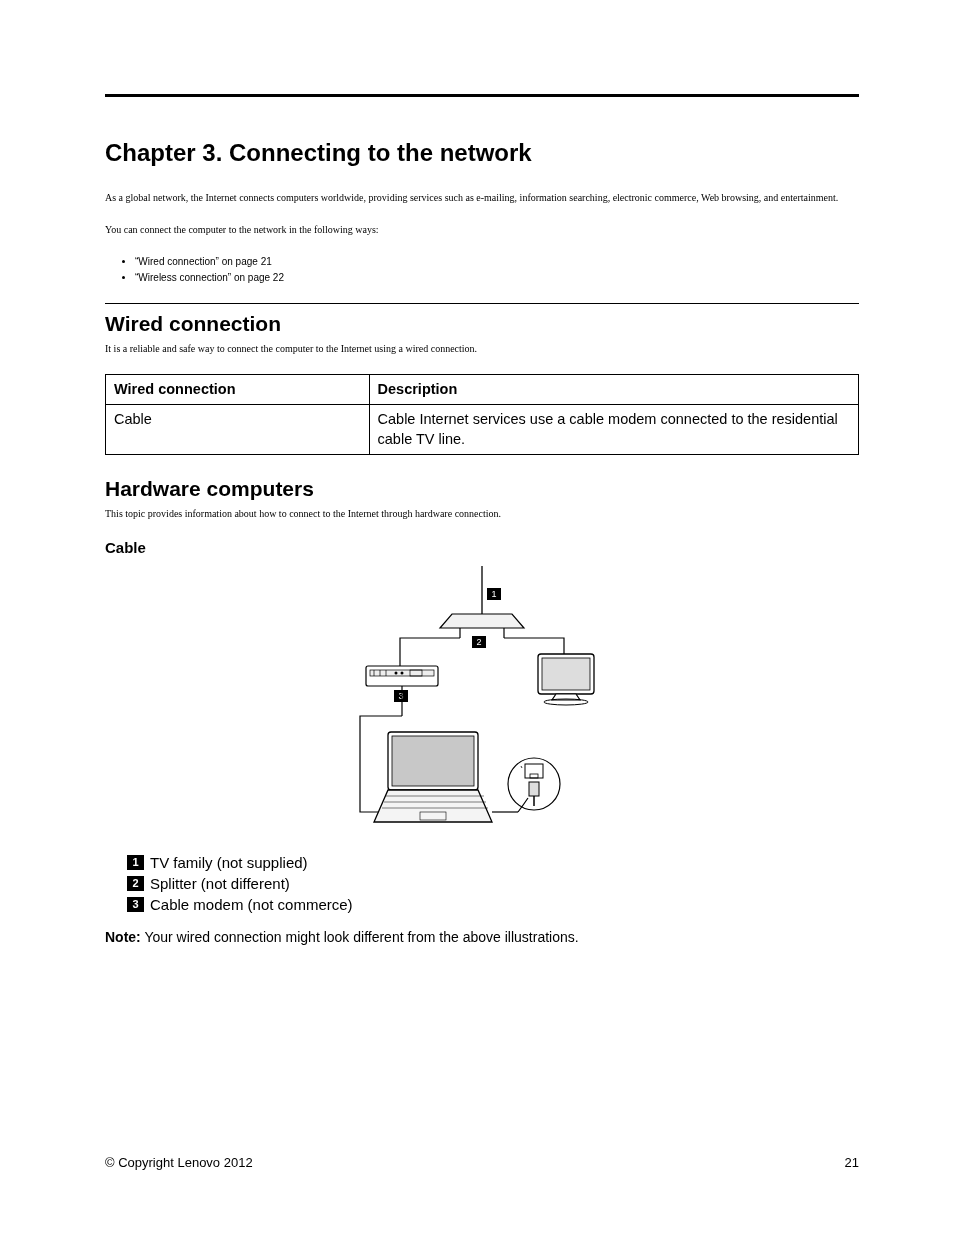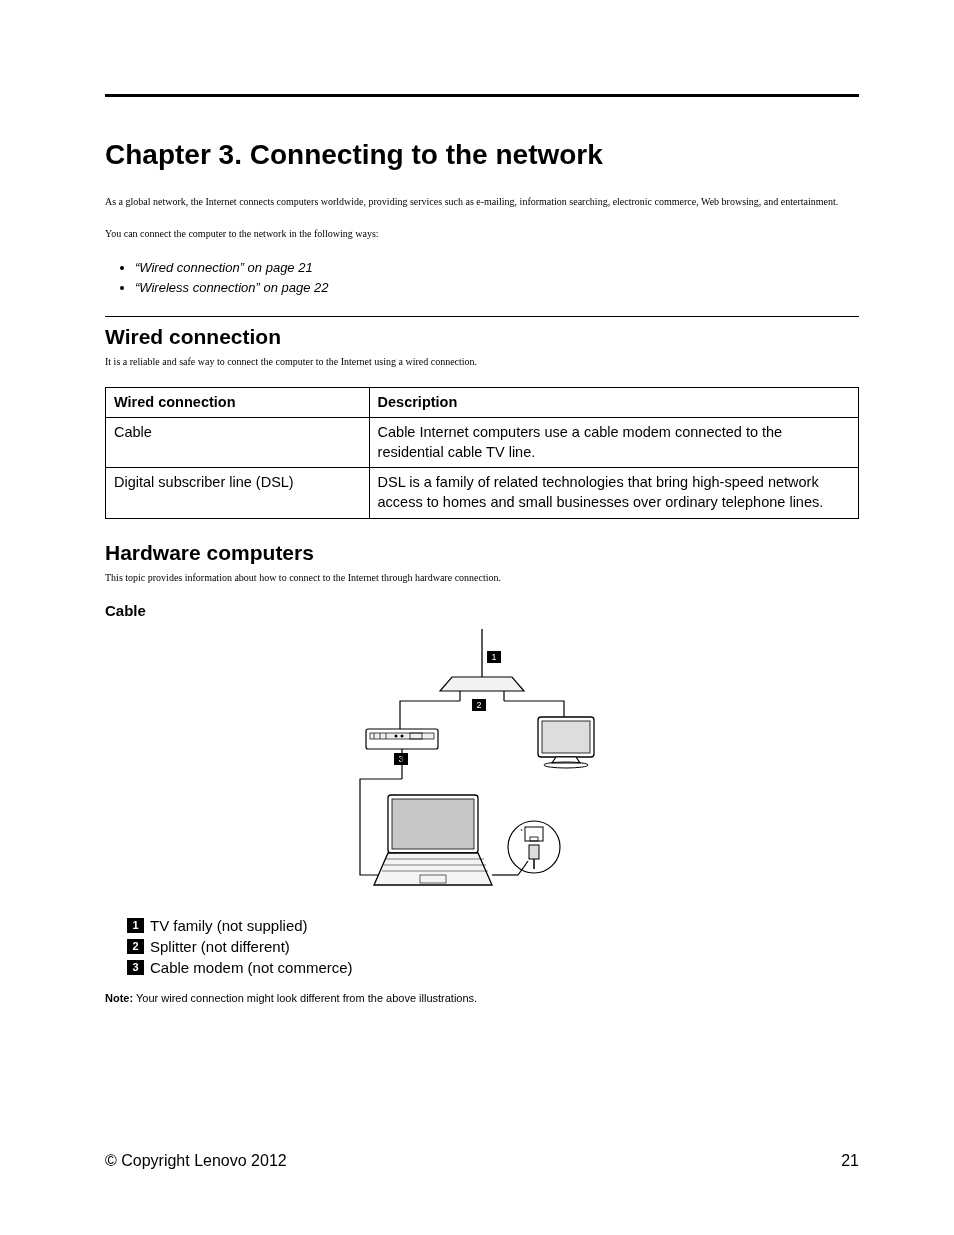--- a/index.html
+++ b/index.html
@@ -6,24 +6,24 @@
   body {
     font-family: Helvetica, Arial, sans-serif;
     background: #fff;
     color: #000;
     width: 954px;
     height: 1235px;
     position: relative;
     padding: 94px 95px 0 105px;
   }
   .top-rule { border-top: 3px solid #000; margin-bottom: 42px; }
-  h1 { font-size: 28px; font-weight: bold; margin-bottom: 24px; }
+  h1 { font-size: 24px; font-weight: bold; margin-bottom: 24px; }
   .para { font-size: 10px; line-height: 1.35; margin-bottom: 18px; font-family: Liberation Serif, serif; }
   ul.bullets { list-style: disc; padding-left: 30px; margin-bottom: 18px; }
-  ul.bullets li { font-size: 13px; line-height: 1.55; font-style: italic; }
+  ul.bullets li { font-size: 10px; line-height: 1.55; }
   .thin-rule { border-top: 1px solid #000; margin-top: 6px; margin-bottom: 6px; }
   h2 { font-size: 21px; font-weight: bold; margin-bottom: 6px; margin-top: 8px; }
   table.wired {
     border-collapse: collapse;
     width: 100%;
     margin: 14px 0 22px 0;
   }
   table.wired th, table.wired td {
     border: 1px solid #000;
     padding: 5px 8px;
@@ -41,28 +41,28 @@
   .num-badge {
     display: inline-flex;
     background: #000;
     color: #fff;
     width: 17px; height: 15px;
     font-size: 11px;
     align-items: center; justify-content: center;
     margin-right: 6px;
     font-weight: bold;
   }
-  .note-line { font-size: 11px; }
+  .note-line { font-size: 14px; }
   .note-line .nb { font-weight: bold; }
   .footer {
     position: absolute;
     bottom: 65px;
     left: 105px; right: 95px;
     display: flex; justify-content: space-between;
-    font-size: 16px;
+    font-size: 13px;
   }
   .footer .pg { font-weight: normal; }
 </style>
 </head>
 <body>
 
 <div class="top-rule"></div>
 
 <h1>Chapter 3.   Connecting to the network</h1>
 
@@ -81,25 +81,21 @@
 <p class="para">It is a reliable and safe way to connect the computer to the Internet using a wired connection.</p>
 
 <table class="wired">
   <tbody>
       <tr>
     <th>Wired connection</th>
     <th>Description</th>
   </tr>
   <tr>
     <td>Cable</td>
-    <td>Cable Internet computers use a cable modem connected to the residential cable TV line.</td>
-  </tr>
-  <tr>
-    <td>Digital subscriber line (DSL)</td>
-    <td>DSL is a family of related technologies that bring high-speed network access to homes and small businesses over ordinary telephone lines.</td>
+    <td>Cable Internet services use a cable modem connected to the residential cable TV line.</td>
   </tr>
 </tbody>
   </table>
 
 <h2>Hardware computers</h2>
 <p class="para">This topic provides information about how to connect to the Internet through hardware connection.</p>
 
 <p class="bold-label">Cable</p>
 
 <div class="diagram-wrap">

